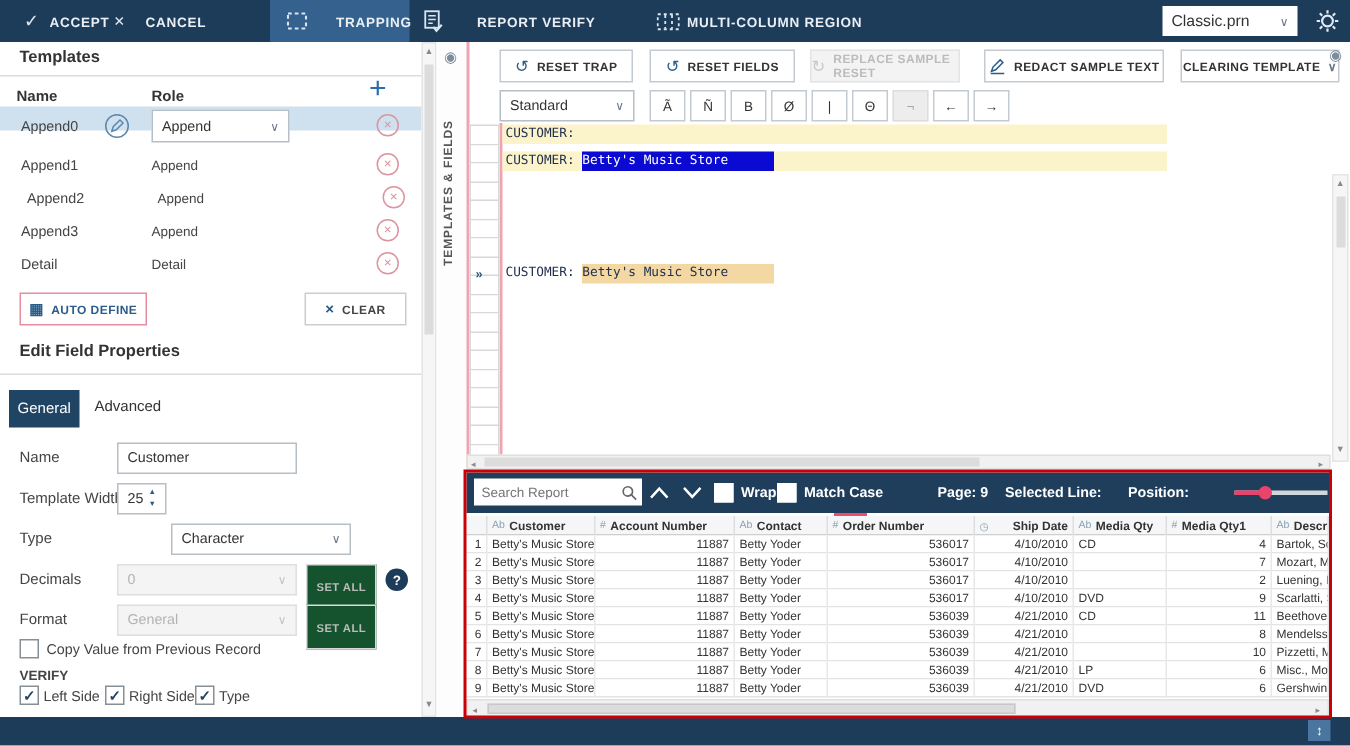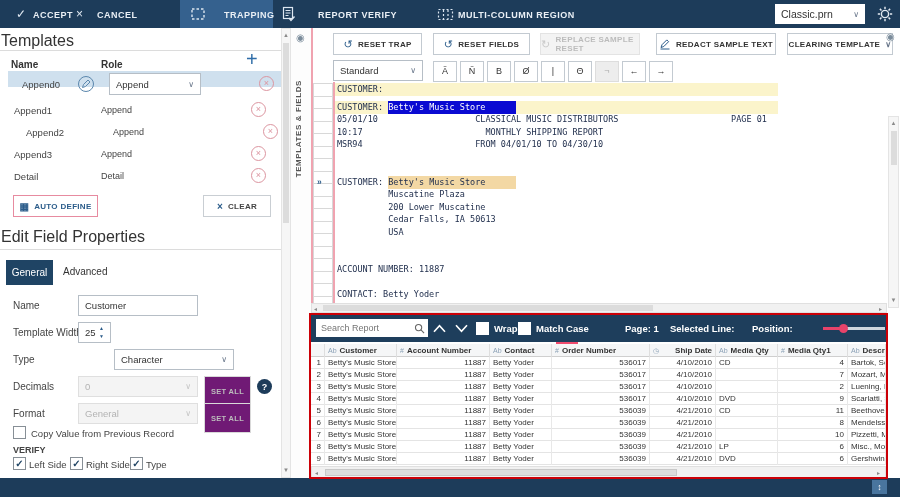--- a/index.html
+++ b/index.html
@@ -14,37 +14,37 @@
               letter-spacing:.5px; color:#e9eff5; }
   .tb-icon { position:absolute; color:#dfe8f1; font-size:12px; top:7px; }
   .tb-highlight { position:absolute; left:180px; top:0; width:93px; height:28px; background:#35618e; }
   .tb-select { position:absolute; left:775px; top:4px; width:90px; height:20px; background:#fff;
                display:flex; align-items:center; justify-content:space-between;
                padding:0 6px; font-size:10.5px; color:#333; }
   .chev { color:#68768a; font-size:8px; }
 
   
   .lpanel { left:0; top:28px; width:281px; height:450px; background:#fff; }
-  .sec-title { position:absolute; left:1px; font-size:16px; font-weight:normal; color:#333; }
+  .sec-title { position:absolute; left:13px; font-size:11px; font-weight:bold; color:#333; }
   .hdiv { position:absolute; left:0; width:281px; height:1px; background:#dcdcdc; }
   .colhdr { position:absolute; font-size:10px; font-weight:bold; color:#333; }
   .tpl-name { position:absolute; left:14px; font-size:9.5px; color:#444; }
   .tpl-role { position:absolute; left:101px; font-size:9px; color:#444; }
   .del-ic { position:absolute; left:251px; width:15px; height:15px; border:1px solid #dc95a0;
             border-radius:50%; color:#dc95a0; font-size:9px; line-height:13px; text-align:center; }
   .edit-ic { position:absolute; width:16px; height:16px; border:1px solid #5b87ad; border-radius:50%; }
   .lbtn { position:absolute; height:22px; background:#fff; display:flex; align-items:center;
           justify-content:center; gap:5px; font-size:8px; font-weight:bold; color:#444; letter-spacing:.3px; }
   .lbl { position:absolute; font-size:10px; color:#444; }
   .input { position:absolute; height:21px; border:1px solid #b6bec6; background:#fff;
            font-size:9.5px; color:#333; display:flex; align-items:center; padding:0 6px; }
   .select { border:1px solid #b6bec6; background:#fff; display:flex; align-items:center;
             justify-content:space-between; padding:0 6px; font-size:9.5px; color:#333; }
   .select.dis { background:#f4f4f4; border-color:#dfdfdf; color:#b3b3b3; }
-  .setall { position:absolute; width:47px; height:30px; border:1px solid #d9d9d9; background:#701a75;
+  .setall { position:absolute; width:47px; height:30px; border:1px solid #d9d9d9; background:#14532d;
             font-size:7.5px; font-weight:bold; color:#bcbcbc; display:flex; align-items:center;
             justify-content:center; letter-spacing:.3px; }
   .chk { position:absolute; width:13px; height:13px; border:1px solid #878f96; background:#fff;
          display:flex; align-items:center; justify-content:center; font-size:10px; font-weight:bold; color:#1f4464; }
 
   
   .vscroll { background:#f6f6f6; border:1px solid #e4e4e4; }
   .sarrow { position:absolute; font-size:6px; color:#8a8a8a; text-align:center; width:100%; }
   .thumb { position:absolute; background:#dcdcdc; }
 
@@ -134,40 +134,40 @@
     </svg>
   </div>
 
   <div class="abs lpanel">
     <div class="sec-title" style="top:4px;">Templates</div>
     <div class="hdiv" style="top:22px;"></div>
     <div class="colhdr" style="left:11px;top:31px;">Name</div>
     <div class="colhdr" style="left:101px;top:31px;">Role</div>
     <div class="abs" style="left:246px;top:20px;font-size:20px;color:#2f6da8;">+</div>
 
-    <div class="abs" style="left:8px;top:43px;width:281px;height:16px;background:#cfe0ee;">
+    <div class="abs" style="left:0;top:43px;width:281px;height:16px;background:#cfe0ee;">
       <span class="tpl-name" style="top:8px;">Append0</span>
       <span class="edit-ic" style="left:70px;top:5px;">
         <svg width="14" height="14" viewBox="0 0 14 14">
             <path d="M3.5 10.5l1-3 4.5-4.5 2 2-4.5 4.5-3 1z" fill="none" stroke="#5b87ad" stroke-width="1"></path>
           </svg>
       </span>
       <div class="select" style="position:absolute;left:101px;top:2px;width:92px;height:22px;">
         <span>Append</span>
         <span class="chev">∨</span>
       </div>
       <span class="del-ic" style="top:5px;">×</span>
     </div>
 
     <div class="abs" style="left:0;top:71px;width:281px;height:22px;">
       <span class="tpl-name" style="top:6px;">Append1</span>
       <span class="tpl-role" style="top:6px;">Append</span>
       <span class="del-ic" style="top:3px;">×</span>
     </div>
-    <div class="abs" style="left:12px;top:93px;width:281px;height:22px;padding-left:30px;">
+    <div class="abs" style="left:4px;top:93px;width:281px;height:22px;padding-left:30px;">
       <span class="tpl-name" style="top:6px;">Append2</span>
       <span class="tpl-role" style="top:6px;">Append</span>
       <span class="del-ic" style="top:3px;">×</span>
     </div>
     <div class="abs" style="left:0;top:115px;width:281px;height:22px;">
       <span class="tpl-name" style="top:6px;">Append3</span>
       <span class="tpl-role" style="top:6px;">Append</span>
       <span class="del-ic" style="top:3px;">×</span>
     </div>
     <div class="abs" style="left:0;top:137px;width:281px;height:22px;">
@@ -295,35 +295,20 @@
     </div>
   <div class="marker">»</div>
 
   <div class="band" style="top:83px;"></div>
   <div class="band" style="top:101px;"></div>
 
   <div class="docline" style="top:83px;"><span>CUSTOMER:</span></div>
   <div class="docline" style="top:101px;"><span>CUSTOMER: </span><span class="sel-blue">Betty's Music Store</span></div>
   <div class="docline" style="top:176px;"><span>CUSTOMER: </span><span class="sel-tan">Betty's Music Store</span></div>
 
-  <pre id="report-body">05/01/10                   CLASSICAL MUSIC DISTRIBUTORS                      PAGE 01
-10:17                        MONTHLY SHIPPING REPORT
-MSR94                      FROM 04/01/10 TO 04/30/10
-
-
-
-          Muscatine Plaza
-          200 Lower Muscatine
-          Cedar Falls, IA 50613
-          USA
-
-
-ACCOUNT NUMBER: 11887
-
-CONTACT: Betty Yoder</pre>
 
   <div class="abs vscroll" style="left:888px;top:116px;width:11px;height:192px;">
     <span class="sarrow" style="top:3px;">▲</span>
     <span class="sarrow" style="top:180px;">▼</span>
     <div class="thumb" style="left:2px;top:14px;width:6px;height:34px;"></div>
   </div>
   <div class="abs hscroll" style="left:311px;top:303px;width:576px;height:10px;">
     <span class="abs" style="left:2px;top:1px;font-size:6px;color:#8a8a8a;">◂</span>
     <span class="abs" style="left:567px;top:1px;font-size:6px;color:#8a8a8a;">▸</span>
     <div class="thumb" style="left:11px;top:1px;width:330px;height:6px;"></div>
@@ -339,21 +324,21 @@
     <svg class="abs" style="left:121px;top:8px;" width="15" height="11" viewBox="0 0 16 12">
       <path d="M2 9.5L8 3l6 6.5" fill="none" stroke="#fff" stroke-width="1.8"></path>
     </svg>
     <svg class="abs" style="left:143px;top:8px;" width="15" height="11" viewBox="0 0 16 12">
       <path d="M2 2.5L8 9l6-6.5" fill="none" stroke="#fff" stroke-width="1.8"></path>
     </svg>
     <div class="bp-chk" style="left:165px;"></div>
     <span class="bp-text" style="left:183px;">Wrap</span>
     <div class="bp-chk" style="left:207px;"></div>
     <span class="bp-text" style="left:225px;">Match Case</span>
-    <span class="bp-text" style="left:314px;">Page: 1</span>
+    <span class="bp-text" style="left:314px;">Page: 9</span>
     <span class="bp-text" style="left:359px;">Selected Line:</span>
     <span class="bp-text" style="left:441px;">Position:</span>
     <div class="abs" style="left:512px;top:12px;width:62px;height:3px;background:#cfd6dd;"></div>
     <div class="abs" style="left:512px;top:12px;width:20px;height:3px;background:#e8436a;"></div>
     <div class="abs" style="left:528px;top:9px;width:9px;height:9px;border-radius:50%;background:#e8436a;"></div>
   </div>
   <div class="abs" style="left:556px;top:342px;width:22px;height:4px;background:#ef4b6e;"></div>
 
   <div class="abs thdr">
       <div class="th" style="width: 14px;">

